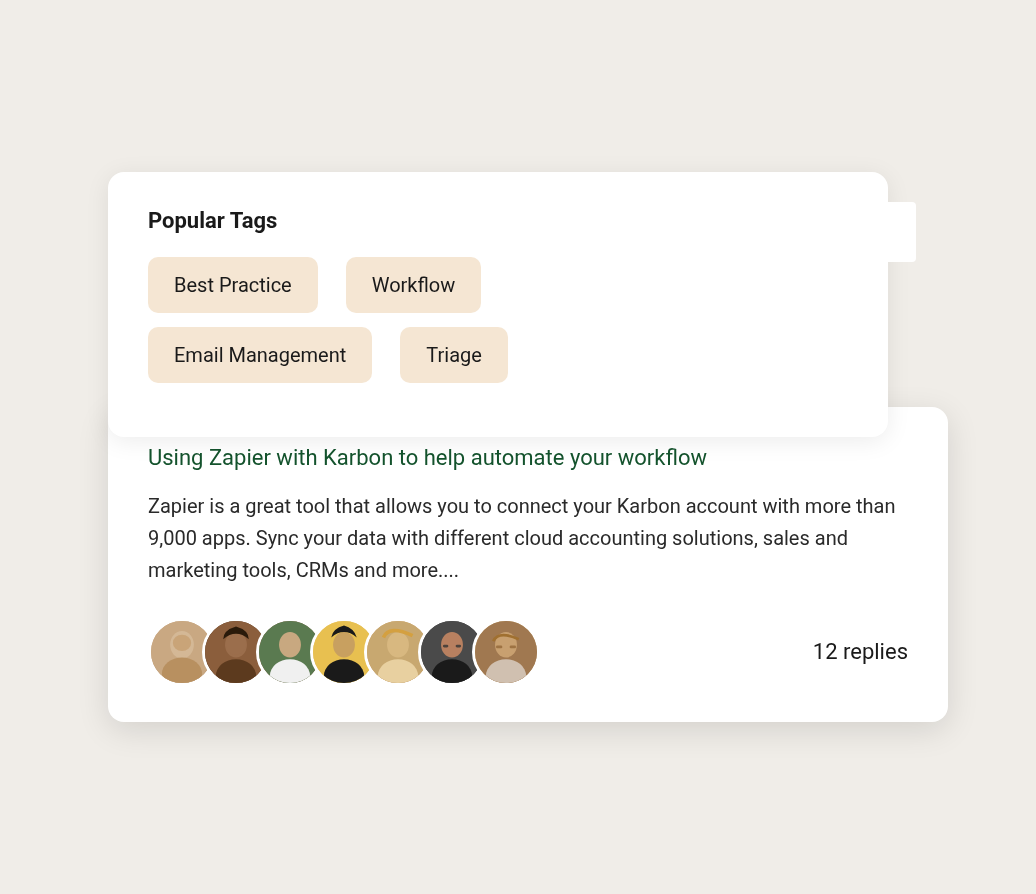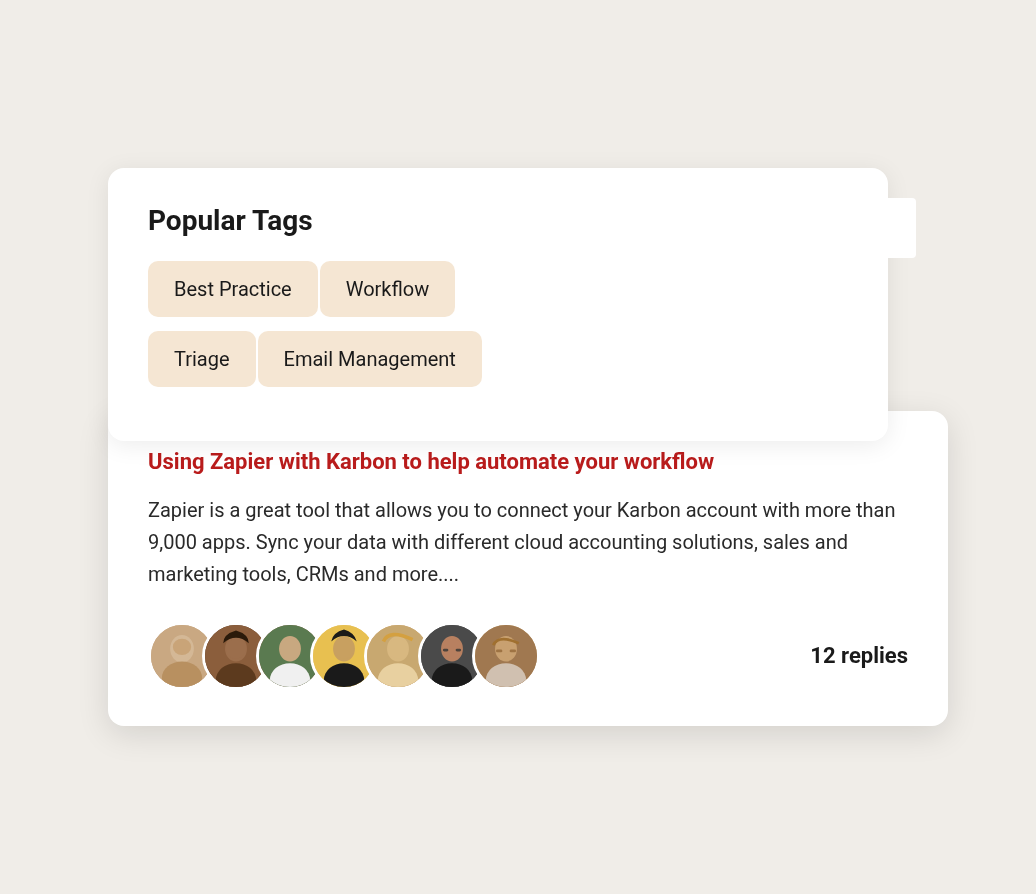--- a/index.html
+++ b/index.html
@@ -49,30 +49,30 @@
       right: -28px;
       top: 30px;
       width: 60px;
       height: 60px;
       background: #ffffff;
       border-radius: 4px;
       z-index: -1;
     }
 
     .card-title {
-      font-size: 28px;
+      font-size: 22px;
       font-weight: 700;
       color: #1a1a1a;
       margin-bottom: 24px;
     }
 
     .tags-row {
       display: flex;
       flex-wrap: wrap;
-      gap: 2px;
+      gap: 28px;
       margin-bottom: 14px;
     }
 
     .tag-pill {
       background: #f5e6d3;
       border-radius: 10px;
       padding: 16px 26px;
       font-size: 20px;
       color: #1a1a1a;
       font-weight: 400;
@@ -89,22 +89,22 @@
       box-shadow: 0 8px 32px rgba(0,0,0,0.12);
       position: relative;
       z-index: 1;
       align-self: flex-end;
       margin-right: 0px;
       margin-top: -30px;
     }
 
     .article-title {
       font-size: 22px;
-      font-weight: 700;
-      color: #b91c1c;
+      font-weight: 400;
+      color: #14532d;
       margin-bottom: 16px;
       line-height: 1.4;
     }
 
     .article-body {
       font-size: 20px;
       color: #2a2a2a;
       line-height: 1.6;
       margin-bottom: 32px;
     }
@@ -144,39 +144,39 @@
     .avatar-1 { background: linear-gradient(160deg, #c9a882 30%, #a07850 100%); }
     .avatar-2 { background: linear-gradient(160deg, #5c3a1e 30%, #3a2010 100%); }
     .avatar-3 { background: linear-gradient(160deg, #8b6b4a 30%, #5c3a1e 100%); }
     .avatar-4 { background: linear-gradient(160deg, #e8c97a 10%, #c8a850 100%); }
     .avatar-5 { background: linear-gradient(160deg, #d4a870 30%, #b08050 100%); }
     .avatar-6 { background: linear-gradient(160deg, #4a4a4a 30%, #2a2a2a 100%); }
     .avatar-7 { background: linear-gradient(160deg, #c8a870 30%, #a07850 100%); }
 
     .replies-count {
       font-size: 22px;
-      font-weight: 700;
+      font-weight: 400;
       color: #1a1a1a;
       text-align: center;
     }
   </style>
 </head>
 <body>
 
 <div class="cards-container">
 
   <div class="popular-tags-card">
     <div class="card-title">Popular Tags</div>
     <div class="tags-row">
       <div class="tag-pill">Best Practice</div>
       <div class="tag-pill">Workflow</div>
     </div>
     <div class="tags-row">
+      <div class="tag-pill">Email Management</div>
       <div class="tag-pill">Triage</div>
-      <div class="tag-pill">Email Management</div>
     </div>
   </div>
 
   <div class="article-card">
     <div class="article-title">Using Zapier with Karbon to help automate your workflow</div>
     <div class="article-body">Zapier is a great tool that allows you to connect your Karbon account with more than 9,000 apps. Sync your data with different cloud accounting solutions, sales and marketing tools, CRMs and more....</div>
     <div class="article-footer">
       <div class="avatars-row">
         <div class="avatar avatar-1">
           <svg width="68" height="68" viewBox="0 0 68 68" xmlns="http://www.w3.org/2000/svg">

